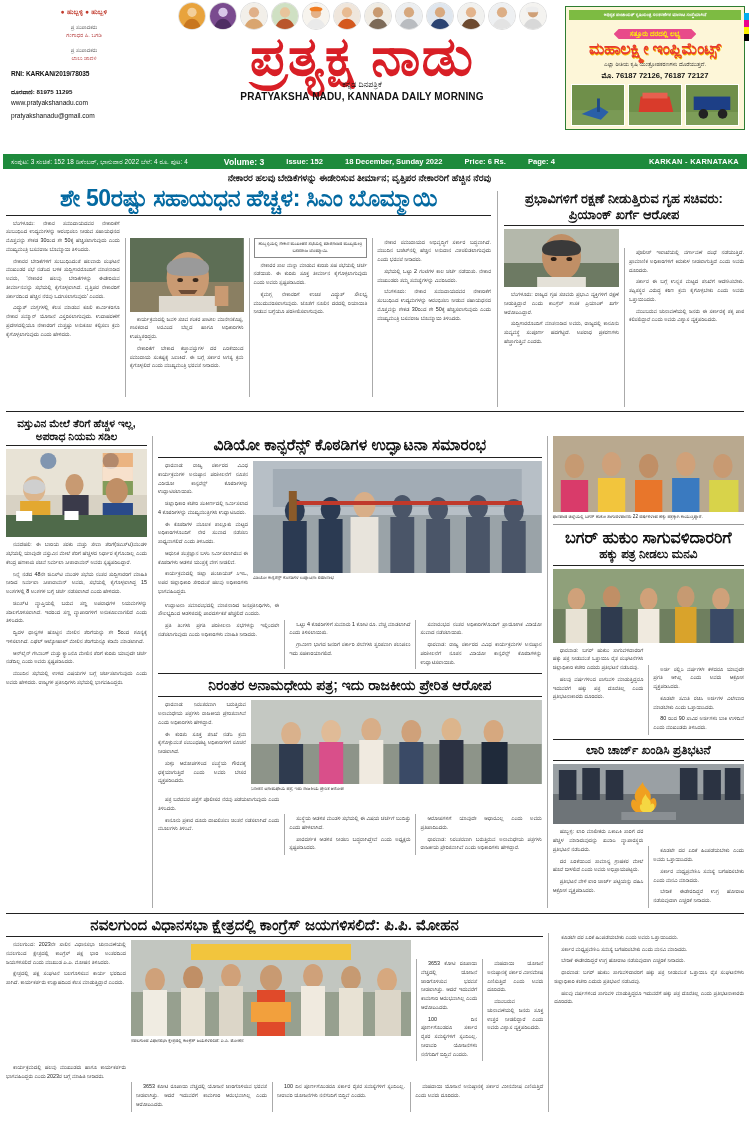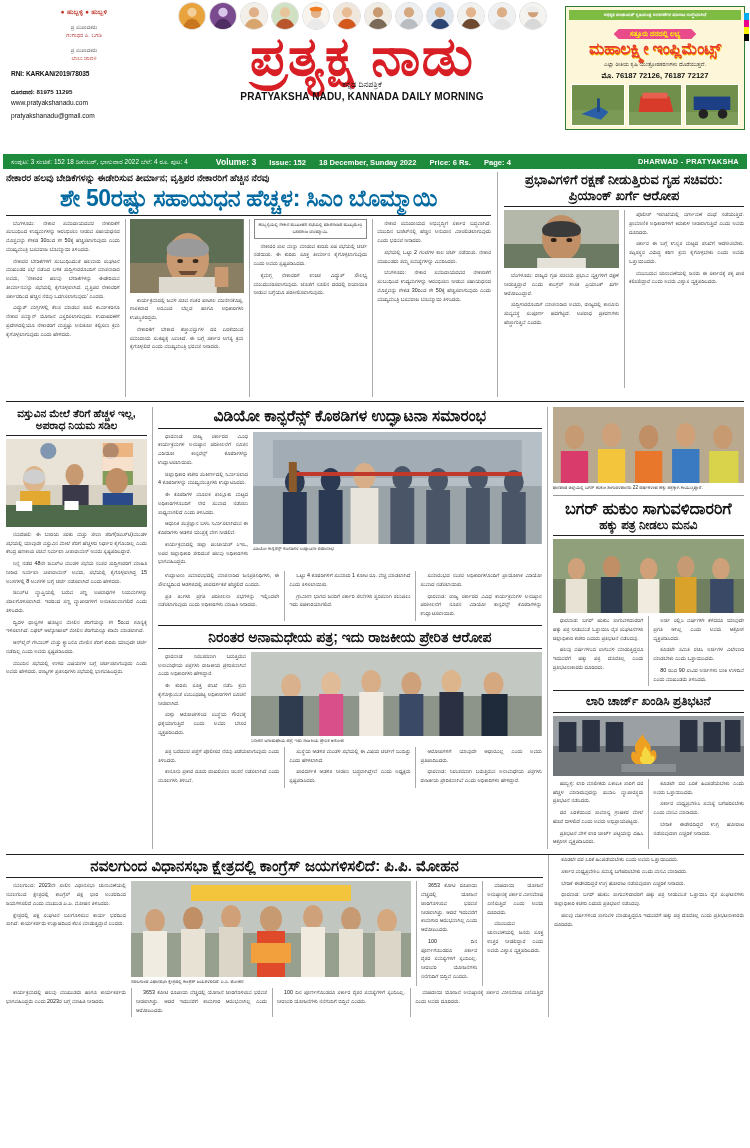--- a/index.html
+++ b/index.html
@@ -66,32 +66,32 @@
   .cmyk { position: absolute; right: -5px; top: 6px; width: 5px; }
   .cmyk i { display: block; width: 5px; height: 7px; }
 
   
   .greenbar {
     background: #1e8a3c; color: #fff; height: 15px;
     display: flex; align-items: center; padding: 0 8px; gap: 0;
     font-size: 7px; margin-top: 2px;
   }
   .gb-kn { font-size: 6.4px; letter-spacing: .1px; }
-  .gb-mid { margin-left: 28px; display: flex; gap: 13px; align-items: flex-end; }
+  .gb-mid { margin-left: 36px; display: flex; gap: 22px; align-items: center; }
   .gb-mid b { font-size: 8.6px; }
   .gb-mid span { font-size: 7.6px; font-weight: bold; }
   .gb-right { margin-left: auto; font-size: 7.4px; font-weight: bold; letter-spacing: .3px; }
 
   
   .rule { border-top: 1px solid #222; }
   .rule-thin { border-top: .6px solid #999; }
-  .vrule { border-left: .6px solid #aaa; }
+  .vrule { border-left: .6px solid #aaa; margin-top: 19px; }
 
   .kn-head-sm {
-    font-size: 9.2px; color: #111; text-align: left; line-height: 1.35;
+    font-size: 9.2px; color: #111; text-align: right; line-height: 1.35;
     font-weight: bold;
   }
   .kn-head-red {
     font-size: 23px; color: #0369a1; font-weight: bold; text-align: center;
     line-height: 1.1; letter-spacing: -.3px;
   }
   .kn-head-blk {
     font-size: 15.5px; color: #111; font-weight: bold; text-align: center;
     line-height: 1.15;
   }
@@ -283,21 +283,21 @@
 
   <div class="greenbar">
     <span class="gb-kn">ಸಂಪುಟ: 3   ಸಂಚಿಕೆ: 152   18 ಡಿಸೆಂಬರ್, ಭಾನುವಾರ 2022   ಬೆಲೆ: 4 ರೂ.   ಪುಟ: 4</span>
     <span class="gb-mid">
       <b>Volume: 3</b>
       <span>Issue: 152</span>
       <span>18 December, Sunday 2022</span>
       <span>Price: 6 Rs.</span>
       <span>Page: 4</span>
     </span>
-    <span class="gb-right">DHARWAD - PRATYAKSHA</span>
+    <span class="gb-right">KARKAN - KARNATAKA</span>
   </div>
 
   <div class="lead-sec">
     <div style="display:flex; gap:6px;">
       <div class="lead-left">
         <div class="kn-head-sm">ನೇಕಾರರ ಹಲವು ಬೇಡಿಕೆಗಳನ್ನು ಈಡೇರಿಸುವ ತೀರ್ಮಾನ; ವೃತ್ತಿಪರ ನೇಕಾರರಿಗೆ ಹೆಚ್ಚಿನ ನೆರವು</div>
         <div class="kn-head-red" style="margin-top:2px;">ಶೇ 50ರಷ್ಟು ಸಹಾಯಧನ ಹೆಚ್ಚಳ: ಸಿಎಂ ಬೊಮ್ಮಾಯಿ</div>
         <div class="sep-h"></div>
         <div class="cols4" style="height:178px; overflow:hidden;">
           <div class="col">

